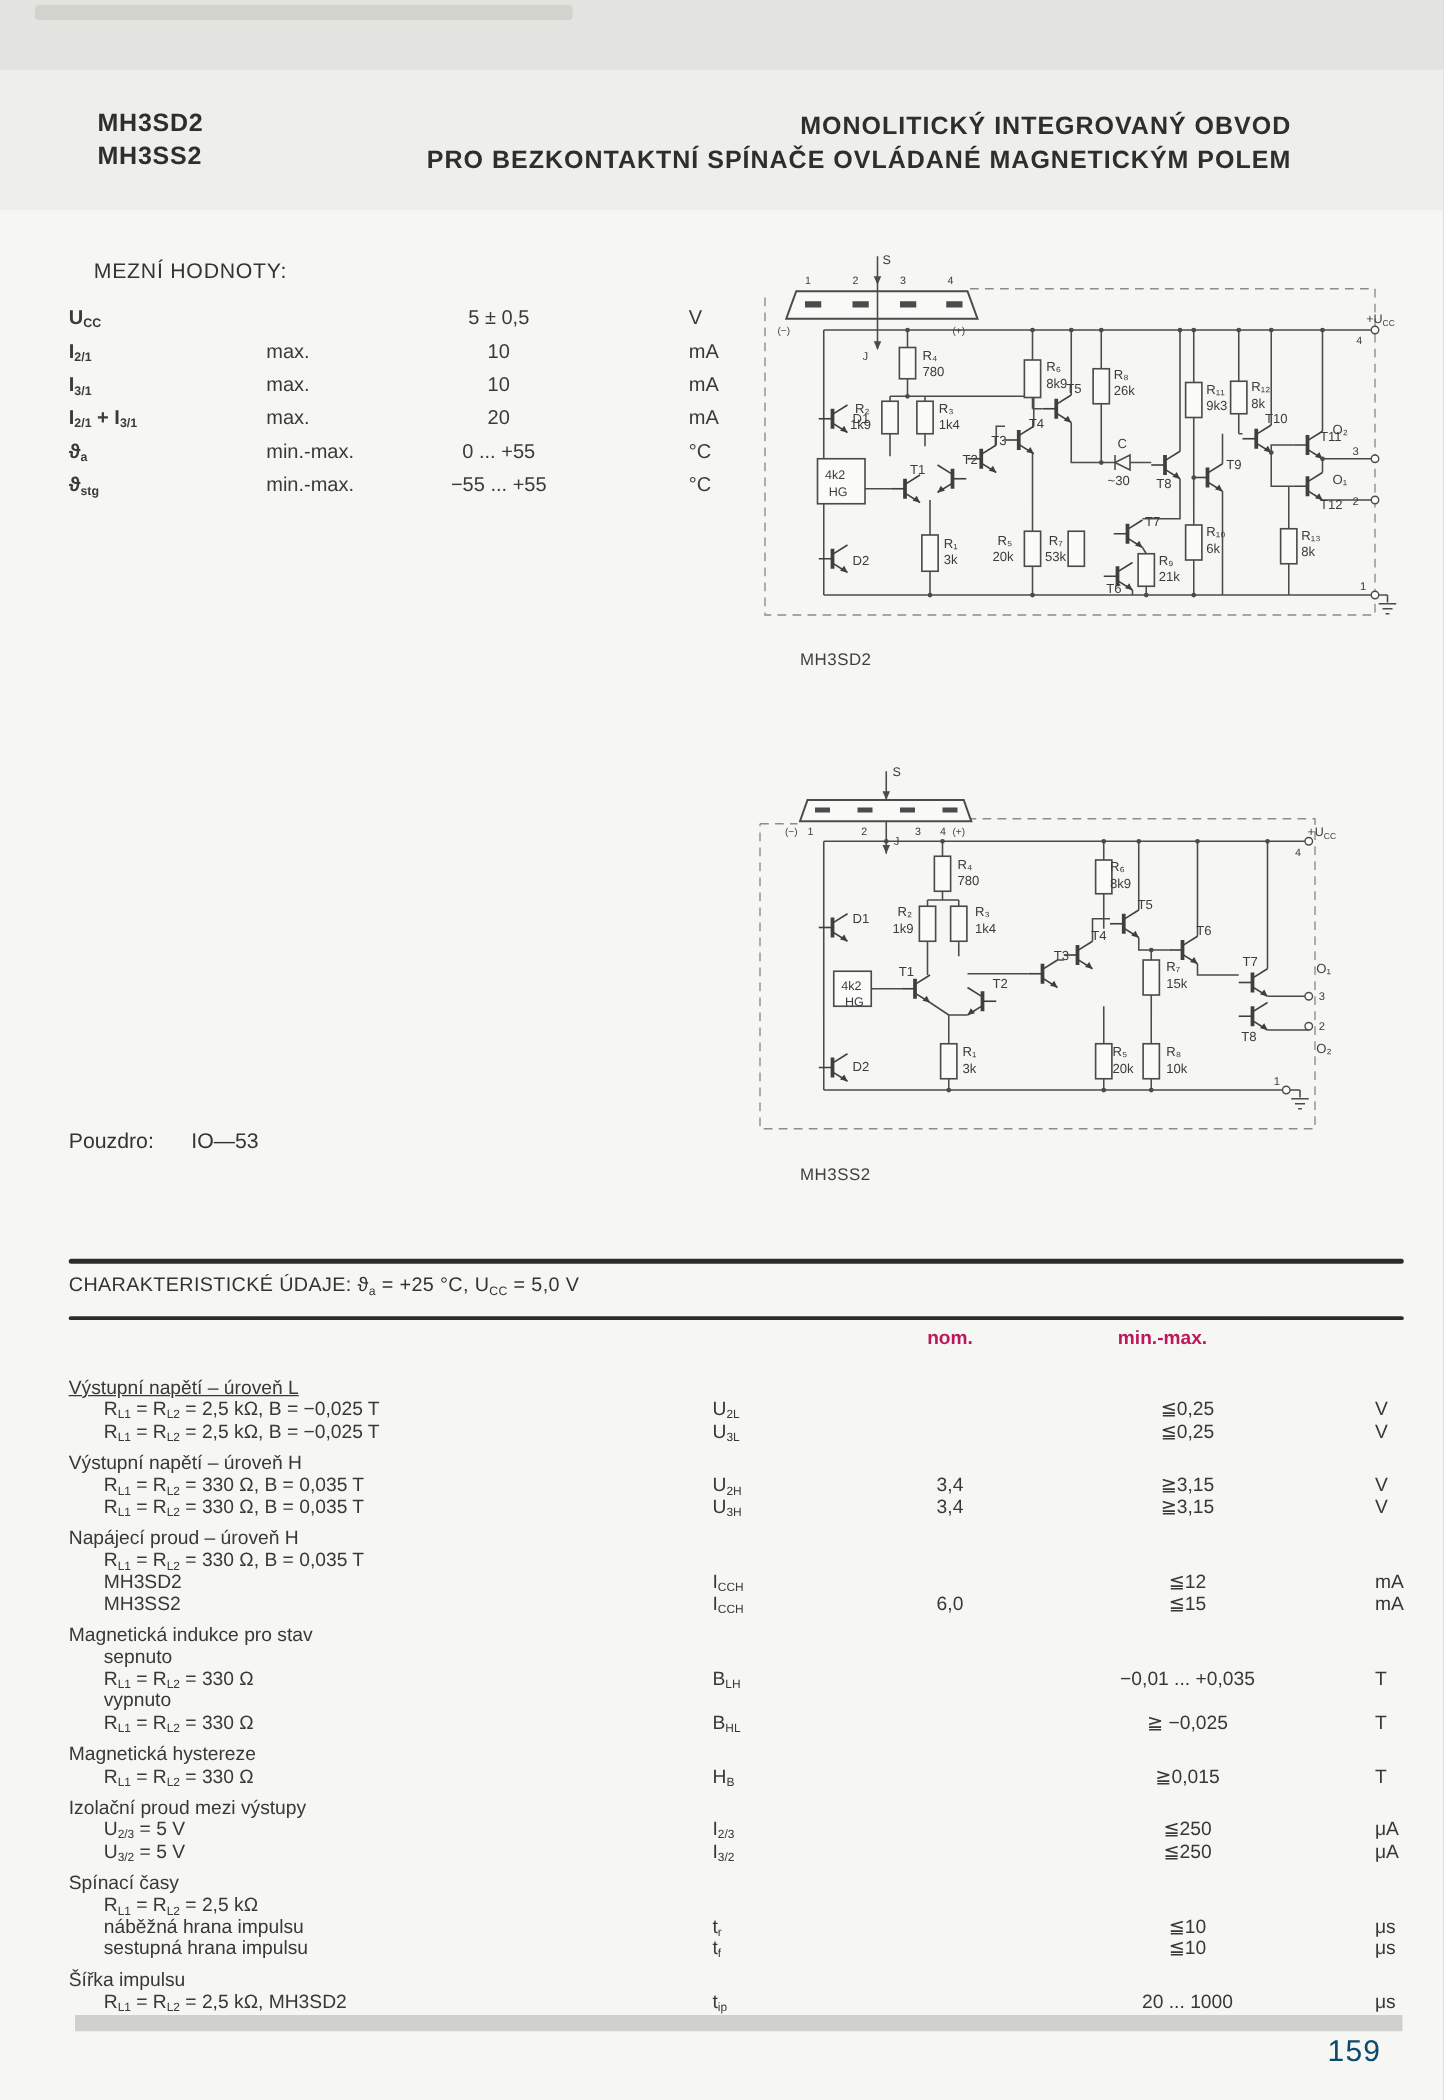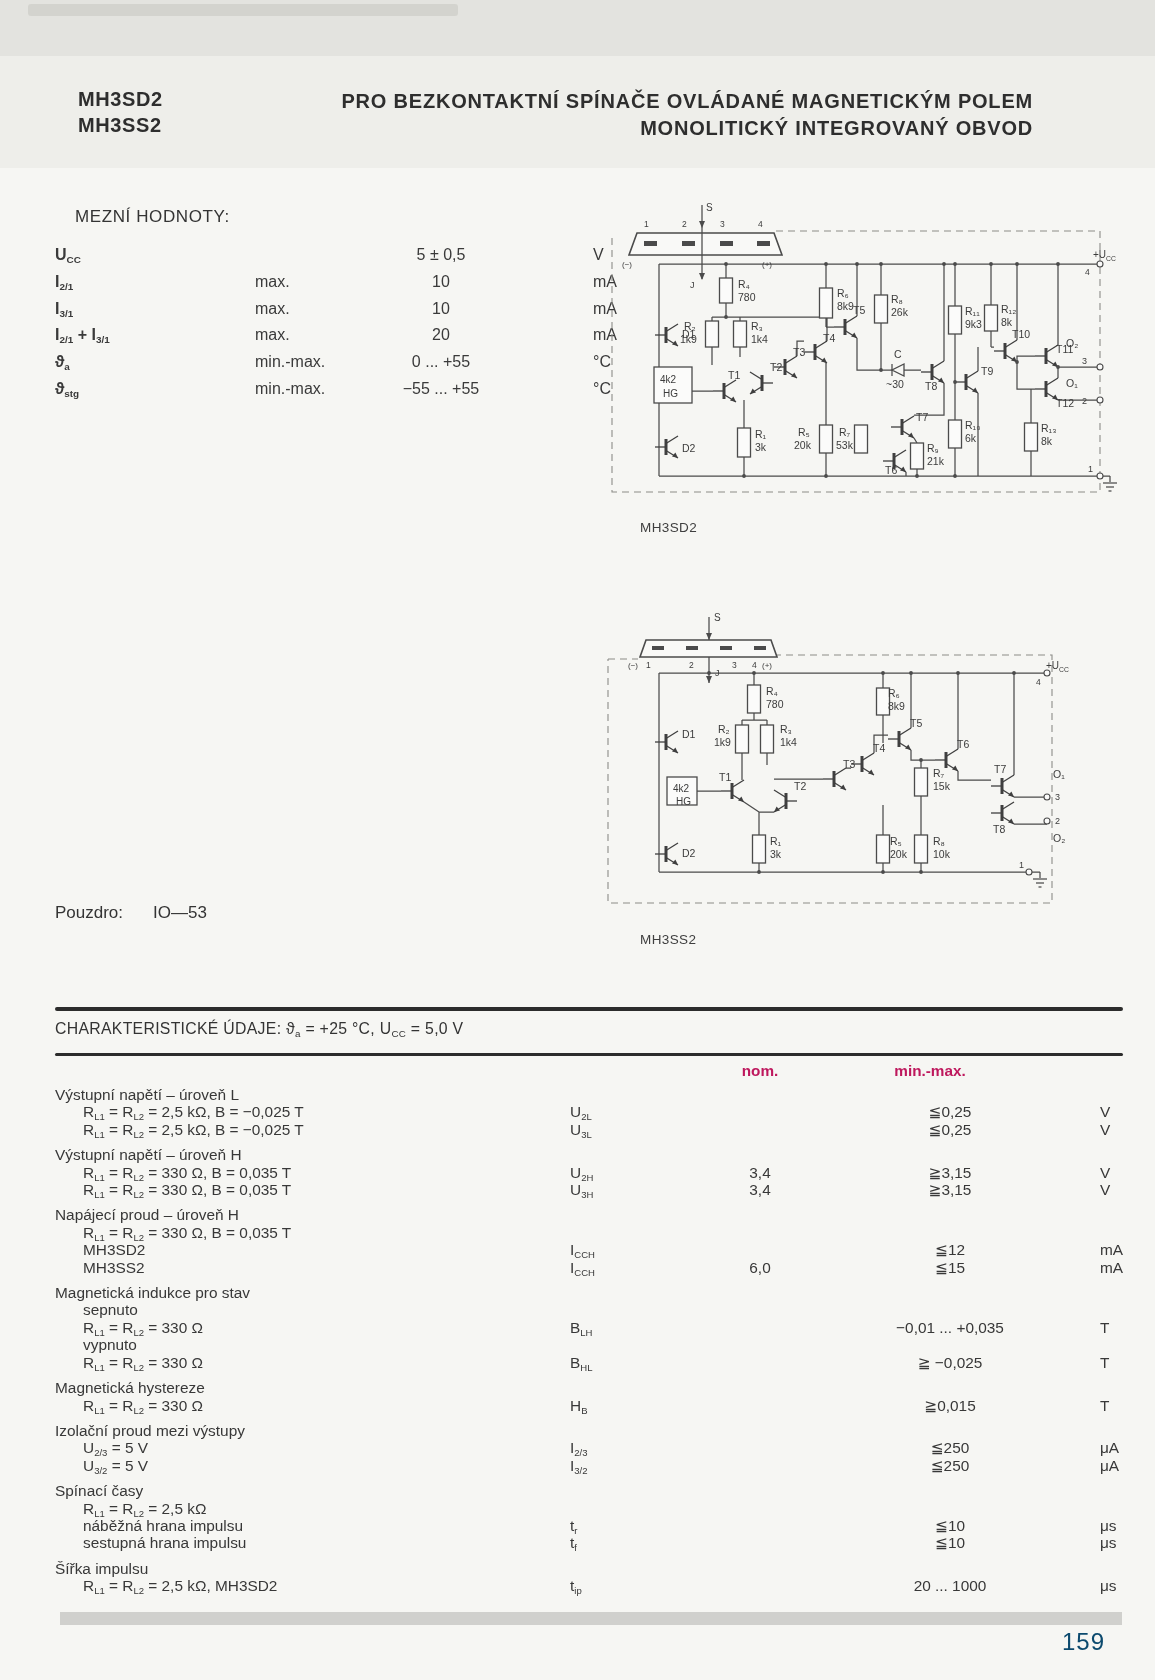--- a/index.html
+++ b/index.html
@@ -14,34 +14,34 @@
   .scan-bottom-band{left:60px;top:1612px;width:1062px;height:13px;background:#c9c9c5;opacity:.85;}
   
   .pn{font-size:20px;font-weight:bold;letter-spacing:.6px;color:#2e2e2e;}
   .title-block{right:122px;top:88px;text-align:right;font-weight:bold;color:#2e2e2e;
                font-size:20px;letter-spacing:.8px;line-height:27px;white-space:nowrap;}
   
   .h1{font-size:17px;letter-spacing:.6px;color:#343434;}
   #limits-rows{left:55px;top:246px;width:640px;}
   .lim-row{display:flex;align-items:baseline;height:26.8px;font-size:16px;}
   .lp{width:158px;font-weight:bold;}
-  .lc{width:112px;margin-left:42px;}
+  .lc{width:112px;}
   .lv{width:148px;text-align:center;}
   .lu{margin-left:78px;}
   
   .cap{font-size:13.5px;color:#3f3f3f;letter-spacing:.4px;}
   .pouzdro{left:55px;top:903px;font-size:17px;color:#343434;}
   .pouzdro .val{margin-left:30px;}
   
   .rule{background:#2c2c2c;border-radius:2px;}
   .char-heading{left:55px;top:1020px;font-size:15.8px;letter-spacing:.3px;color:#333;}
   .colhead{font-size:15.3px;font-weight:bold;color:#be185d;text-align:center;}
   #char-rows{left:55px;top:1086px;width:1080px;}
   .c-section{font-size:15.4px;line-height:17.4px;margin-top:8px;color:#383838;}
-  .c-section:first-child{margin-top:0;}
+  .c-section:first-child{margin-top:16px;text-decoration:underline;}
   .c-cond{font-size:15.4px;line-height:17.4px;padding-left:28px;color:#383838;}
   .c-row{display:flex;align-items:baseline;font-size:15.4px;line-height:17.4px;color:#383838;}
   .cd{width:515px;padding-left:28px;box-sizing:border-box;}
   .cs{width:110px;}
   .cn{width:160px;text-align:center;}
   .cm{width:220px;text-align:center;}
   .cu{margin-left:40px;}
   
   .pagenum{left:1062px;top:1628px;font-size:24px;color:#0c4a6e;letter-spacing:1px;}
   
@@ -62,22 +62,22 @@
 
 <div class="page">
 
   <div class="abs scan-top"></div>
   <div class="abs scan-top-streak"></div>
   <div class="abs scan-header-band"></div>
 
   <div class="abs pn" style="left:78px;top:88px;">MH3SD2</div>
   <div class="abs pn" style="left:78px;top:114px;">MH3SS2</div>
   <div class="abs title-block">
+    <div>MONOLITICKÝ INTEGROVANÝ OBVOD</div>
     <div>PRO BEZKONTAKTNÍ SPÍNAČE OVLÁDANÉ MAGNETICKÝM POLEM</div>
-    <div>MONOLITICKÝ INTEGROVANÝ OBVOD</div>
   </div>
 
   <div class="abs h1" style="left:55px;top:207px;margin-left:20px;">MEZNÍ HODNOTY:</div>
   <div class="abs" id="limits-rows">
       <div class="lim-row">
         <span class="lp">U<sub>CC</sub></span>
         <span class="lc"></span>
         <span class="lv">5 ± 0,5</span>
         <span class="lu">V</span>
       </div>

